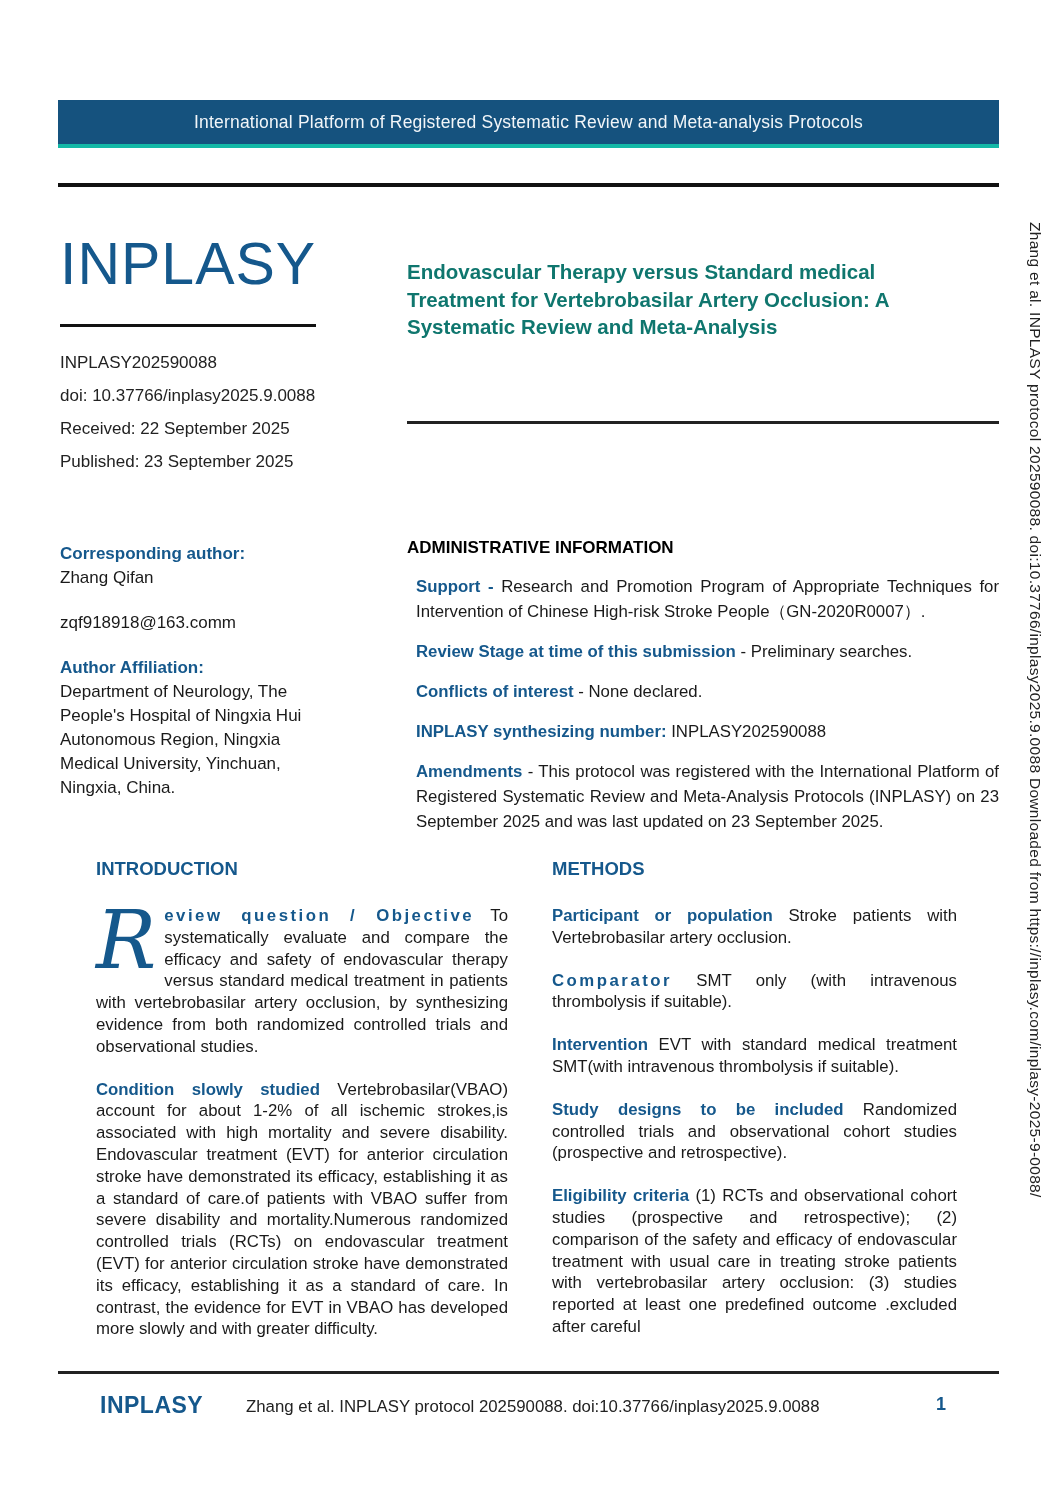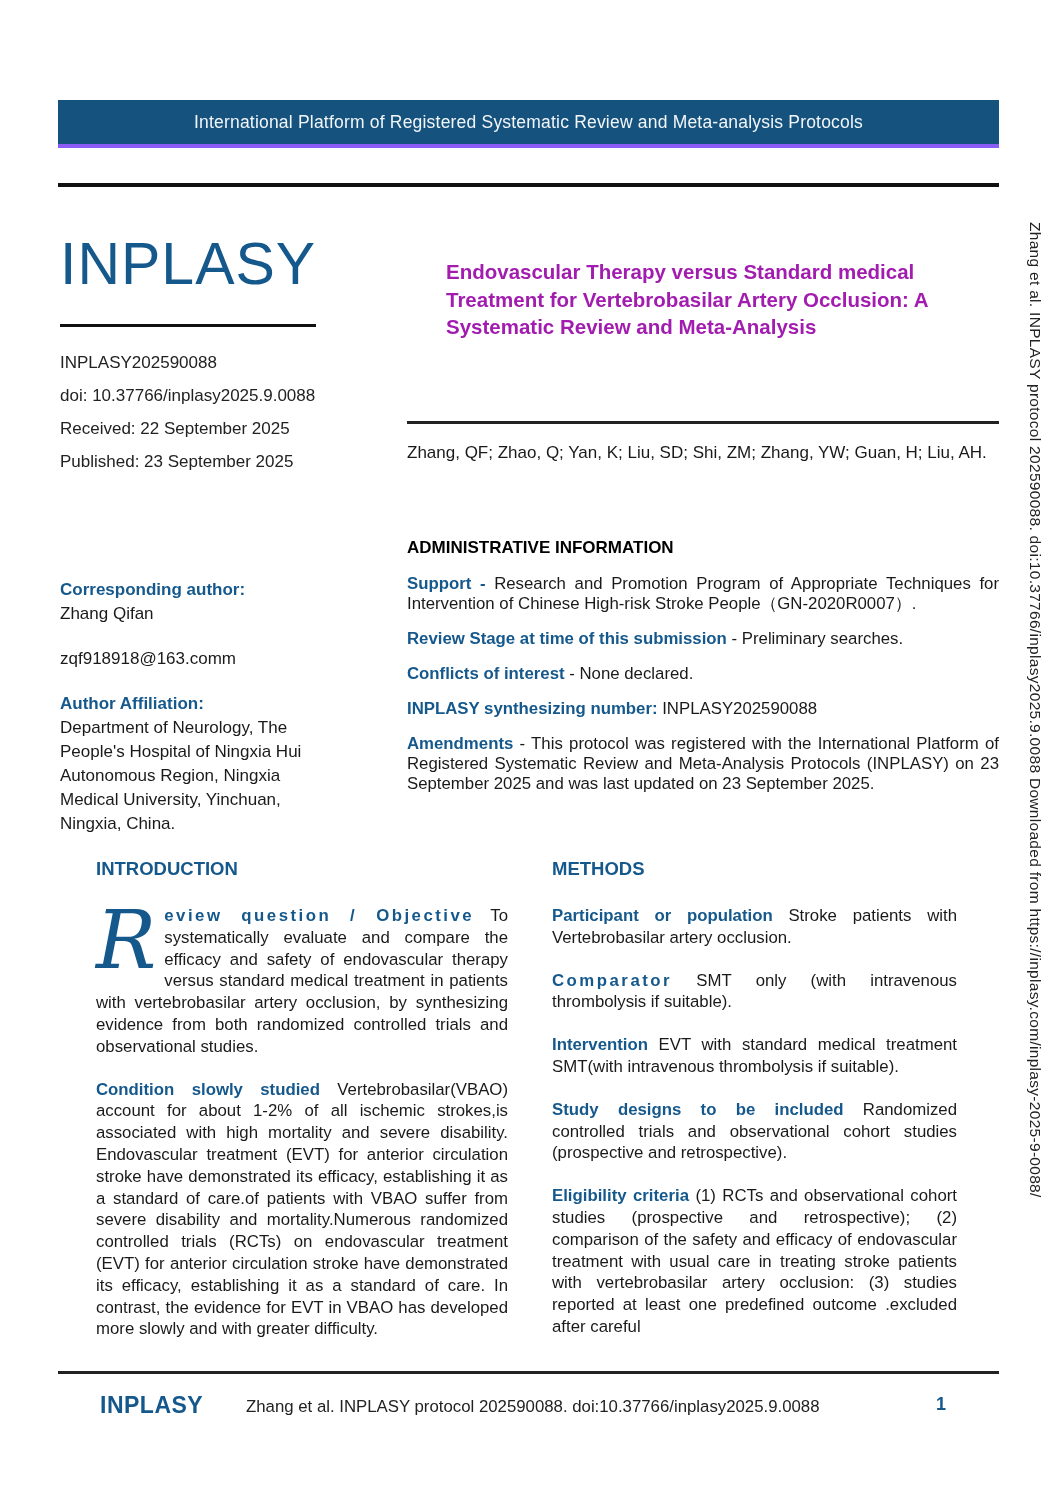--- a/index.html
+++ b/index.html
@@ -16,55 +16,55 @@
   
   .vertical-sidenote {
     position:absolute; top:222px; right:14px;
     writing-mode:vertical-rl;
     font-size:15.5px; letter-spacing:0.3px; color:#222;
     white-space:nowrap;
   }
   
   .banner {
     position:absolute; left:58px; top:100px; width:941px; height:48px;
-    background:#15527E; border-bottom:4px solid #8b5cf6;
+    background:#15527E; border-bottom:4px solid #14b8a6;
     display:flex; align-items:center; justify-content:center;
     color:#f2f6f9; font-size:17.5px; letter-spacing:0.2px;
   }
   .rule { position:absolute; background:#111; height:3px; }
   .rule-header { left:58px; top:183px; width:941px; height:4px; }
   .rule-authors { left:407px; top:421px; width:592px; background:#222; }
   .rule-footer { left:58px; top:1371px; width:941px; background:#222; }
 
   
   .masthead { position:absolute; left:60px; top:230px; width:290px; }
   .logo {
     font-size:59px; font-weight:400; color:#15588C; letter-spacing:1px;
   }
   .logo-rule { width:256px; height:3px; background:#111; margin:26px 0 26px 0; }
   .meta-line { font-size:17px; color:#222; margin-bottom:13px; }
   .meta-line.published { margin-top:13px; }
 
   .author-block { position:absolute; left:60px; top:542px; width:280px; font-size:17px; line-height:24px; }
-  .blue-label { color:#15588C; font-weight:bold;margin-top:36px; }
+  .blue-label { color:#15588C; font-weight:bold; }
   .author-block .email { margin-top:21px; }
   .author-block .affil-label { margin-top:21px; }
 
   
   .article-title {
     position:absolute; left:407px; top:258px; width:548px;
-    font-size:20.5px; line-height:27.5px; font-weight:bold; color:#a21caf;margin-left:39px;
+    font-size:20.5px; line-height:27.5px; font-weight:bold; color:#0f766e;
   }
   .authors {
     position:absolute; left:407px; top:440px; width:592px;
     font-size:17px; line-height:25px; text-align:justify;
   }
   .admin { position:absolute; left:407px; top:538px; width:592px; }
   .admin h2 { font-size:17px; color:#000000; margin-bottom:16px; }
-  .admin p { font-size:16.8px; line-height:20px; text-align:justify; margin-bottom:15px; }
+  .admin p { font-size:16.8px; line-height:25px; text-align:justify; margin-bottom:15px;margin-left:9px; }
   .plabel { color:#15588C; font-weight:bold; }
 
   
   .col { position:absolute; top:858px; }
   .col-left  { left:96px; width:412px; }
   .col-right { left:552px; width:405px; }
   .col h2 { font-size:18.5px; color:#15588C; margin-bottom:25px; }
   .col p  { font-size:16.8px; line-height:21.8px; text-align:justify; margin-bottom:21px; }
   .dropcap {
     float:left;
@@ -104,21 +104,20 @@
   <div class="author-block">
     <div class="blue-label">Corresponding author:</div>
     <div>Zhang Qifan</div>
     <div class="email">zqf918918@163.comm</div>
     <div class="blue-label affil-label">Author Affiliation:</div>
     <div>Department of Neurology, The People's Hospital of Ningxia Hui Autonomous Region, Ningxia Medical University, Yinchuan, Ningxia, China.</div>
   </div>
 
   <h1 class="article-title">Endovascular Therapy versus Standard medical Treatment for Vertebrobasilar Artery Occlusion: A Systematic Review and Meta-Analysis</h1>
   <div class="rule rule-authors"></div>
-  <p class="authors">Zhang, QF; Zhao, Q; Yan, K; Liu, SD; Shi, ZM; Zhang, YW; Guan, H; Liu, AH.</p>
 
   <div class="admin">
     <h2>ADMINISTRATIVE INFORMATION</h2>
     <p>
       <span class="plabel">Support -</span>
       <span>Research and Promotion Program of Appropriate Techniques for Intervention of Chinese High-risk Stroke People（GN-2020R0007）.</span>
     </p>
     <p>
       <span class="plabel">Review Stage at time of this submission</span>
       <span>- Preliminary searches.</span>

